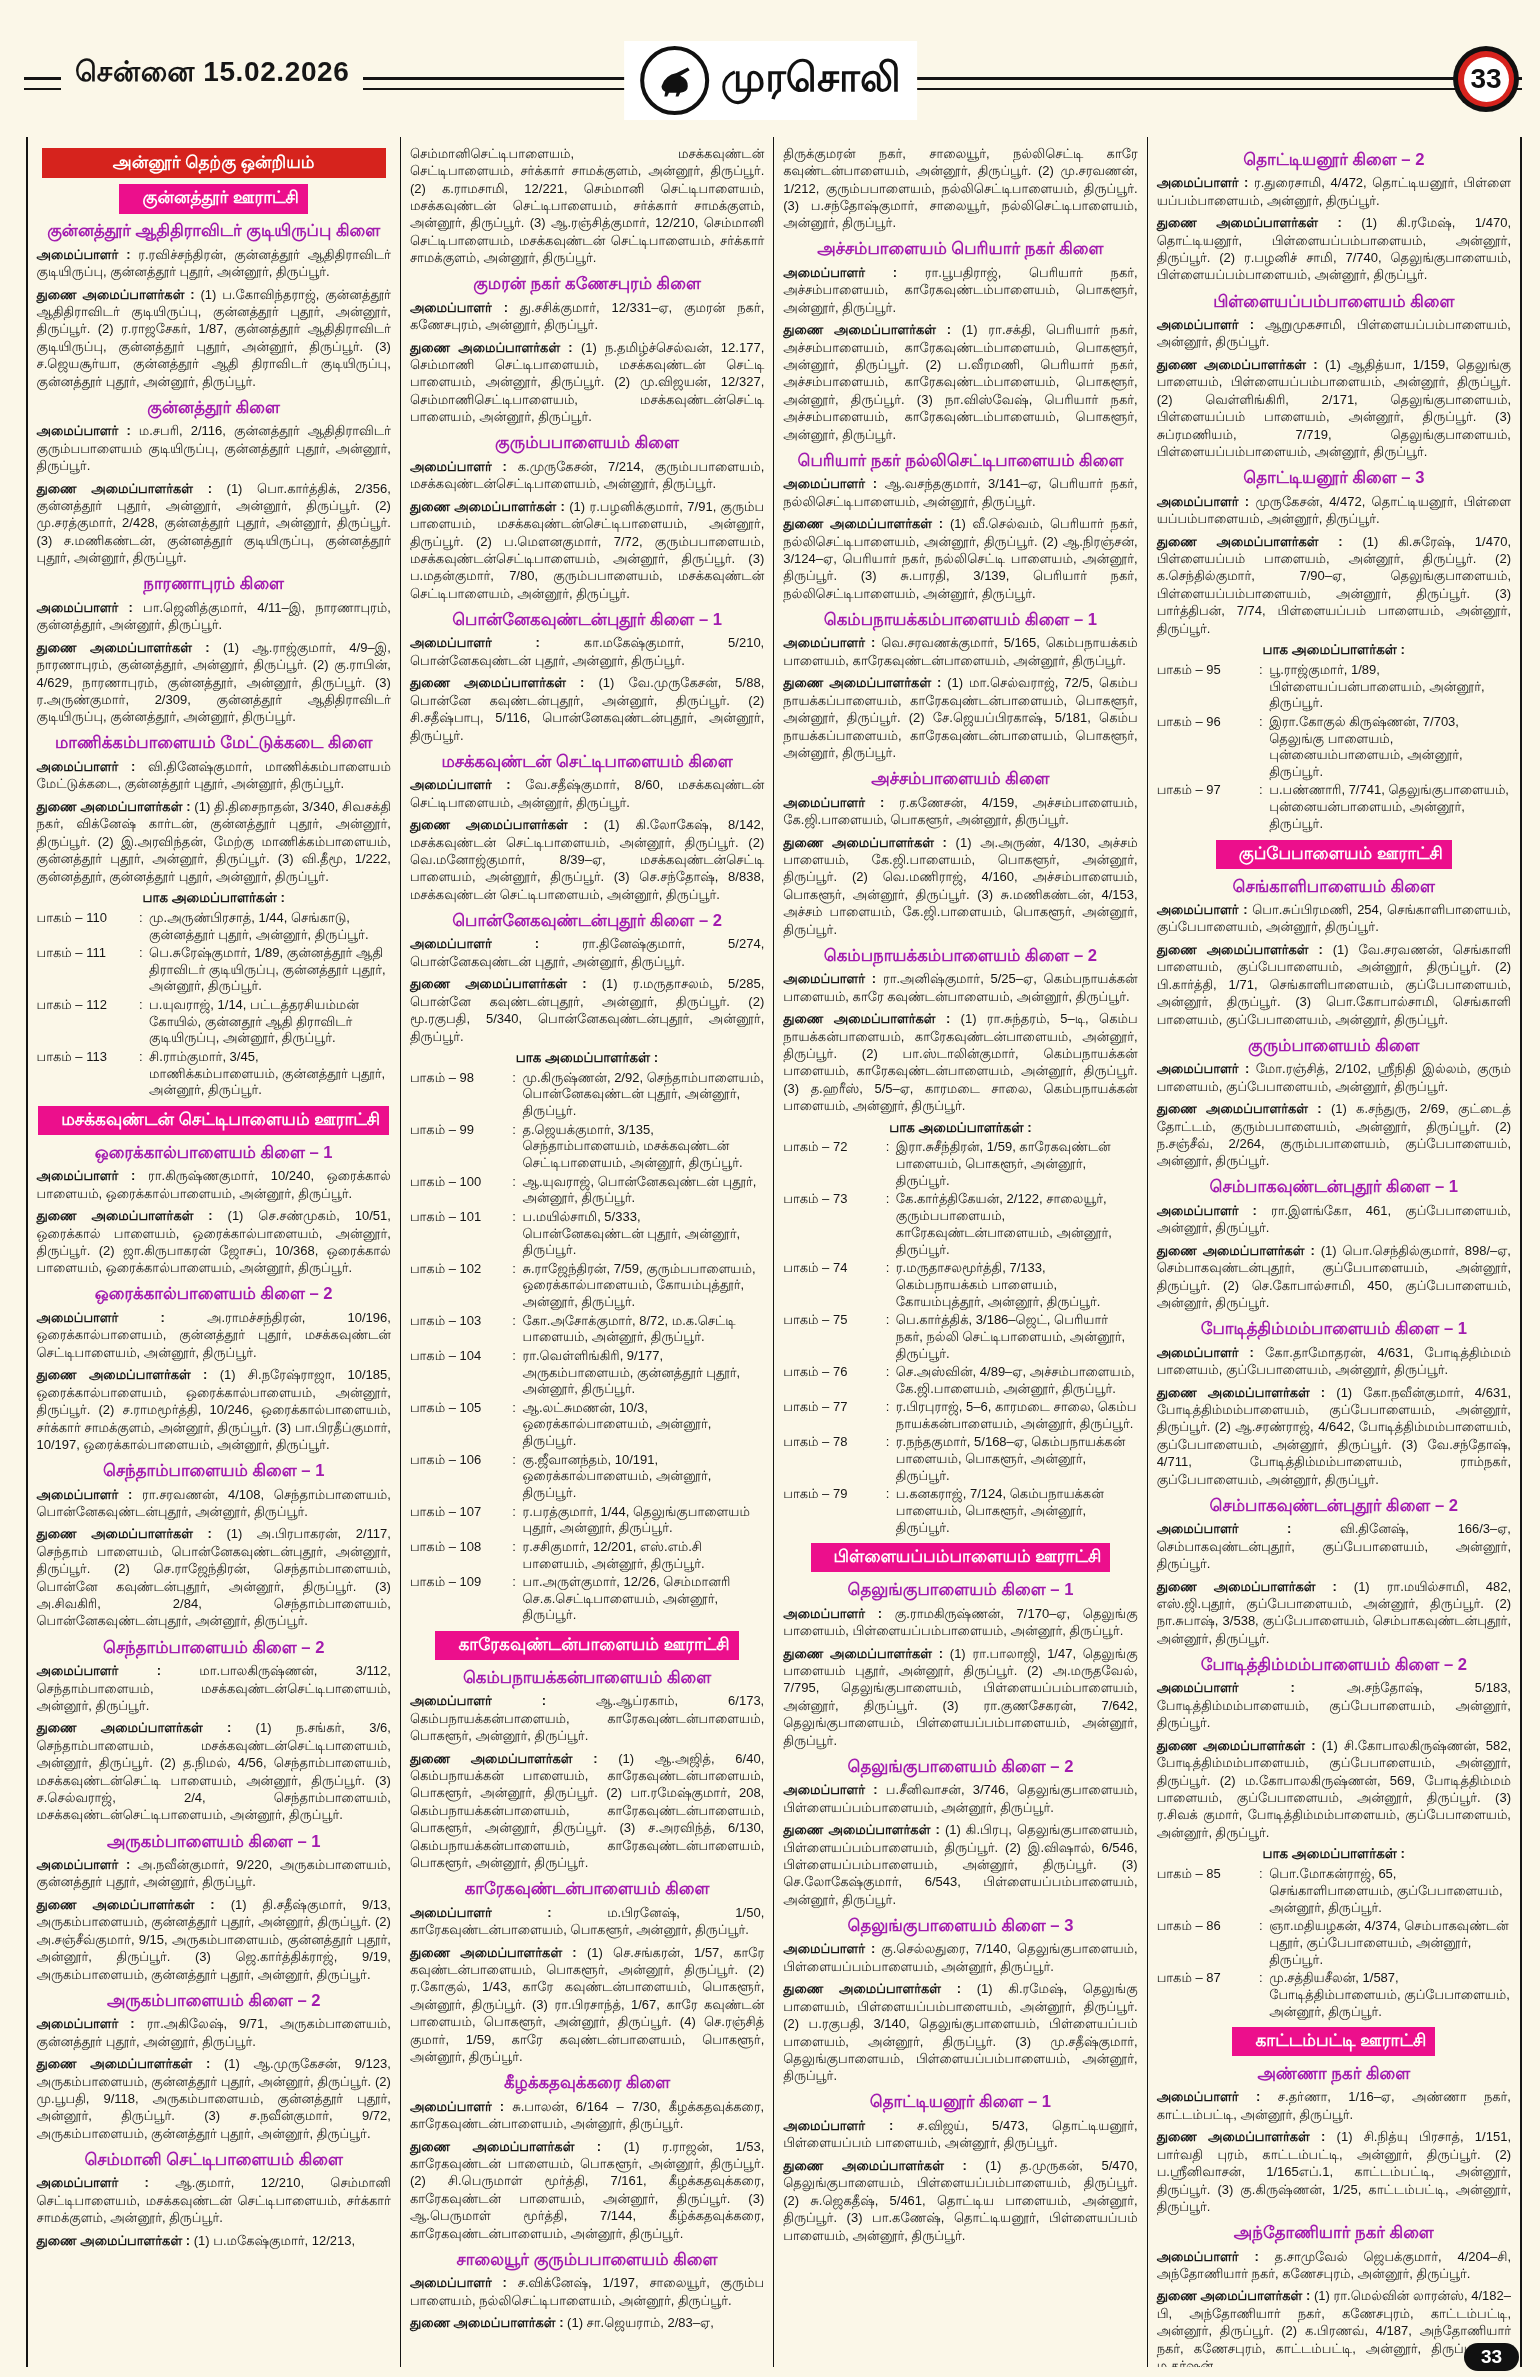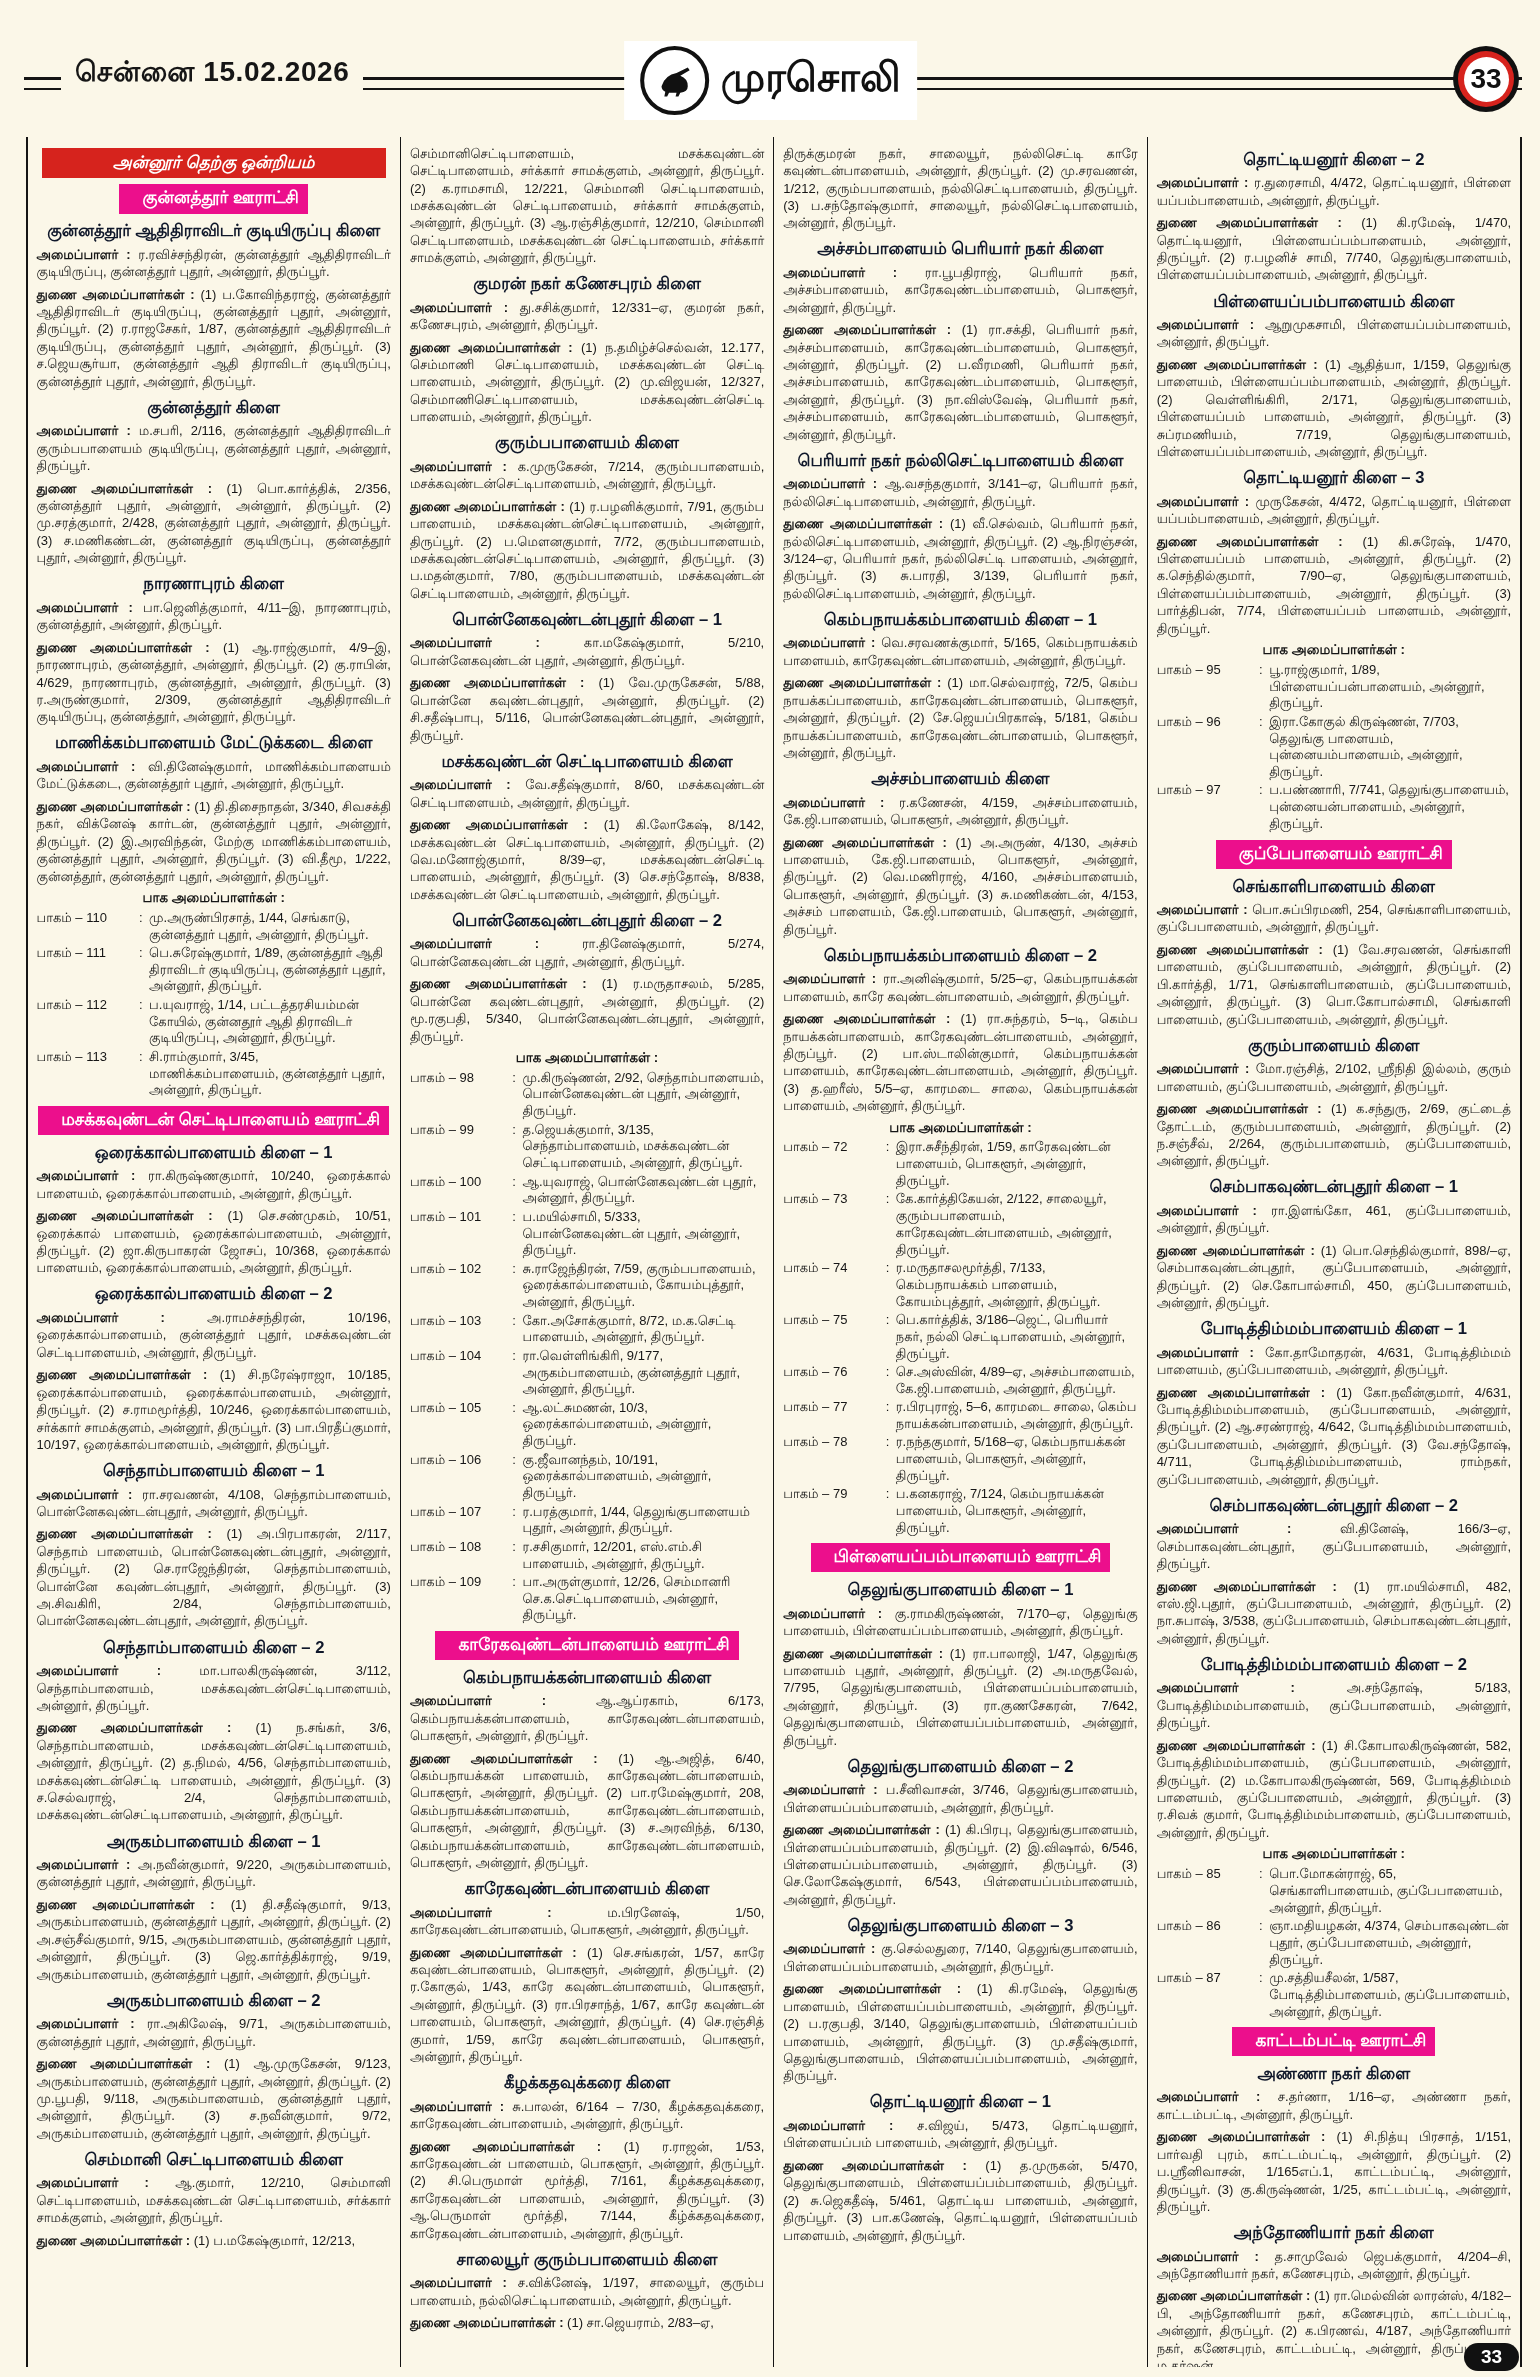--- a/index.html
+++ b/index.html
@@ -28,23 +28,23 @@
               display:flex;align-items:center;justify-content:center;
               font-size:28px;font-weight:bold;color:#111;}
   
   .columns{position:absolute;top:137px;left:25.5px;right:19px;bottom:10.2px;
            display:flex;border-left:2.6px solid #151515;border-right:2.6px solid #151515;
            overflow:hidden;background:#fbf7e8;}
   .col{flex:1 1 0;padding:5.1px 9px 0 9px;overflow:hidden;}
   .col + .col{border-left:1.9px solid #151515;}
   .band{font-weight:bold;text-align:center;font-size:17px;line-height:1.35;
         margin:6.4px auto 5.1px auto;padding:3.2px 9px;width:fit-content;max-width:100%;}
-  .band.union{background:#d6231d;color:#fff;width:92%;font-style:italic;}
+  .band.union{background:#d6231d;color:#fff;width:92%;}
   .band.gram{background:#ec0f8c;color:#fff;padding-left:23px;}
-  .branch{color:#0f172a;font-weight:bold;text-align:center;font-size:16.6px;
+  .branch{color:#a21caf;font-weight:bold;text-align:center;font-size:16.6px;
           margin:7.7px 0 3.8px 0;line-height:1.25;}
   .para{font-size:13px;line-height:1.34;text-align:justify;margin:2.6px 0 5.1px 0;}
   .para .lead{font-weight:bold;}
   .ptitle{font-weight:bold;text-align:center;font-size:13.4px;margin:5.1px 0 2.6px 0;}
   .part{display:flex;font-size:13px;line-height:1.3;margin:1.3px 0;}
   .part .pnum{flex:0 0 96px;white-space:nowrap;}
   .part .psep{flex:0 0 16.6px;text-align:center;}
   .part .ptext{flex:1;text-align:left;}
   
   .footer-badge{position:absolute;right:22px;bottom:6.4px;min-width:42px;height:28px;

